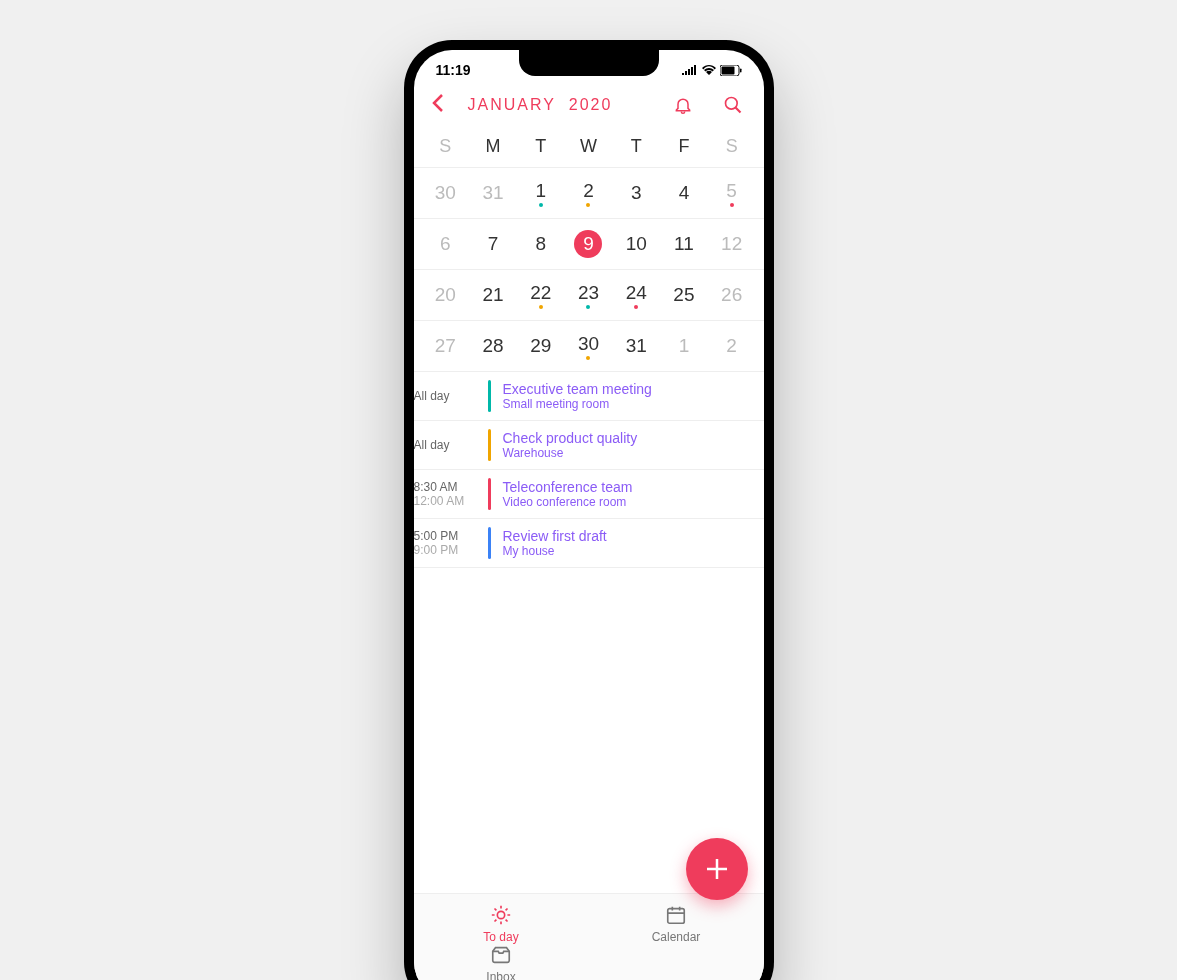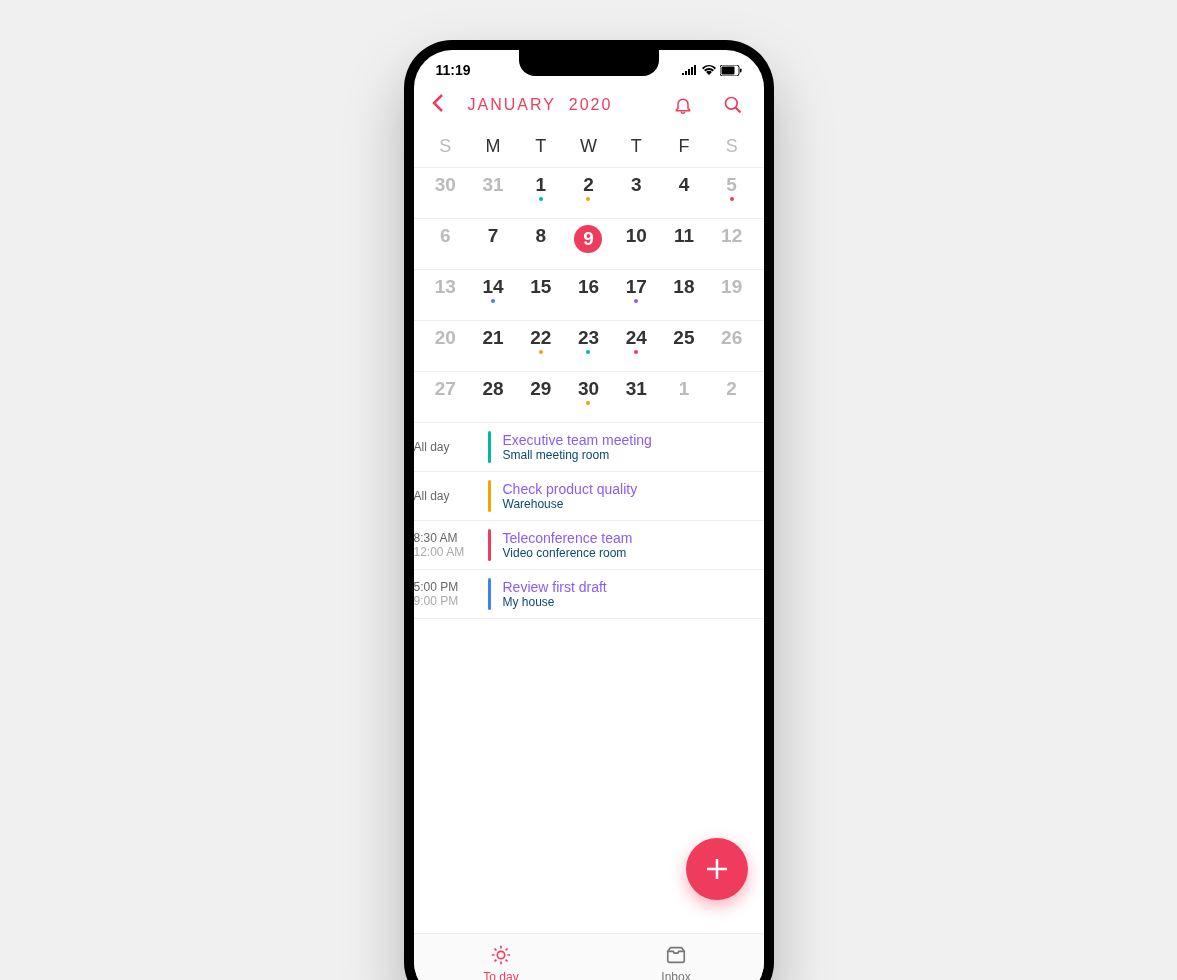--- a/index.html
+++ b/index.html
@@ -101,25 +101,24 @@
       border-bottom: 1px solid #eee;
       padding: 6px 8px;
     }
     .day-cell {
       text-align: center;
       position: relative;
       height: 38px;
       display: flex;
       flex-direction: column;
       align-items: center;
-      justify-content: flex-start;
+      justify-content: center;
       font-size: 19px;
       color: #333;
       cursor: pointer;
-      font-weight: bold;
     }
     .day-cell.faded { color: #bbb; }
     .day-cell.selected .day-num {
       background: #ef3c5c;
       color: #fff;
       width: 28px;
       height: 28px;
       border-radius: 50%;
       display: flex;
       align-items: center;
@@ -150,21 +149,21 @@
     }
     .event-time .time2 { color: #aaa; }
     .event-bar {
       width: 3px;
       height: 32px;
       border-radius: 2px;
       margin-right: 12px;
     }
     .event-content { flex: 1; }
     .event-title { font-size: 14px; color: #8b5cf6; }
-    .event-loc { font-size: 12px; color: #0c4a6e; }
+    .event-loc { font-size: 12px; color: #8b5cf6; }
 
     .fab {
       position: absolute;
       right: 26px;
       bottom: 110px;
       width: 62px;
       height: 62px;
       border-radius: 50%;
       background: #ef3c5c;
       color: #fff;
@@ -293,45 +292,20 @@
             <span class="day-num">9</span>
           </div>
           <div class="day-cell">
             <span class="day-num">10</span>
           </div>
           <div class="day-cell">
             <span class="day-num">11</span>
           </div>
           <div class="day-cell faded">
             <span class="day-num">12</span>
-          </div>
-        </div>
-        <div class="calendar-row">
-          <div class="day-cell faded">
-            <span class="day-num">13</span>
-          </div>
-          <div class="day-cell">
-            <span class="day-num">14</span>
-            <span class="day-dot" style="background: rgb(59, 130, 246);"></span>
-          </div>
-          <div class="day-cell">
-            <span class="day-num">15</span>
-          </div>
-          <div class="day-cell">
-            <span class="day-num">16</span>
-          </div>
-          <div class="day-cell">
-            <span class="day-num">17</span>
-            <span class="day-dot" style="background: rgb(139, 92, 246);"></span>
-          </div>
-          <div class="day-cell">
-            <span class="day-num">18</span>
-          </div>
-          <div class="day-cell faded">
-            <span class="day-num">19</span>
           </div>
         </div>
         <div class="calendar-row">
           <div class="day-cell faded">
             <span class="day-num">20</span>
           </div>
           <div class="day-cell">
             <span class="day-num">21</span>
           </div>
           <div class="day-cell">
@@ -442,20 +416,29 @@
                 <line x1="4.9" y1="4.9" x2="7" y2="7"></line>
                 <line x1="17" y1="17" x2="19.1" y2="19.1"></line>
                 <line x1="4.9" y1="19.1" x2="7" y2="17"></line>
                 <line x1="17" y1="7" x2="19.1" y2="4.9"></line>
               </g>
             </svg></div>
           <span>To day</span>
         </div>
         <div class="tab">
           <div class="tab-icon"><svg width="22" height="22" viewBox="0 0 24 24">
+              <rect x="3" y="5" width="18" height="16" rx="2" fill="none" stroke="currentColor" stroke-width="1.8"></rect>
+              <line x1="3" y1="10" x2="21" y2="10" stroke="currentColor" stroke-width="1.8"></line>
+              <line x1="8" y1="3" x2="8" y2="7" stroke="currentColor" stroke-width="1.8"></line>
+              <line x1="16" y1="3" x2="16" y2="7" stroke="currentColor" stroke-width="1.8"></line>
+            </svg></div>
+          <span>Calendar</span>
+        </div>
+        <div class="tab">
+          <div class="tab-icon"><svg width="22" height="22" viewBox="0 0 24 24">
               <path fill="none" stroke="currentColor" stroke-width="1.8" d="M3 8l3-4h12l3 4v10a2 2 0 01-2 2H5a2 2 0 01-2-2V8z"></path>
               <path fill="none" stroke="currentColor" stroke-width="1.8" d="M3 8h6l1 2h4l1-2h6"></path>
             </svg></div>
           <span>Inbox</span>
         </div>
       </div>
 
   </div>
 </div>
 

